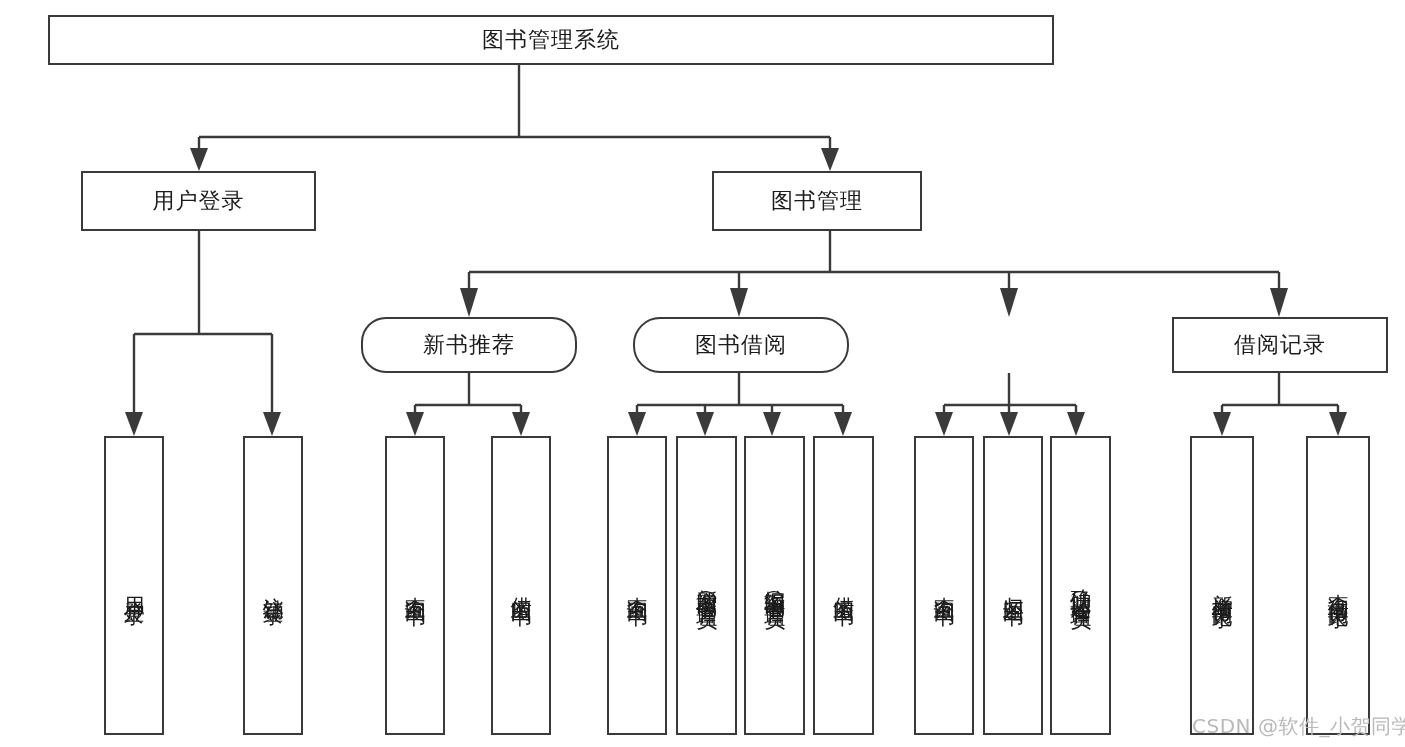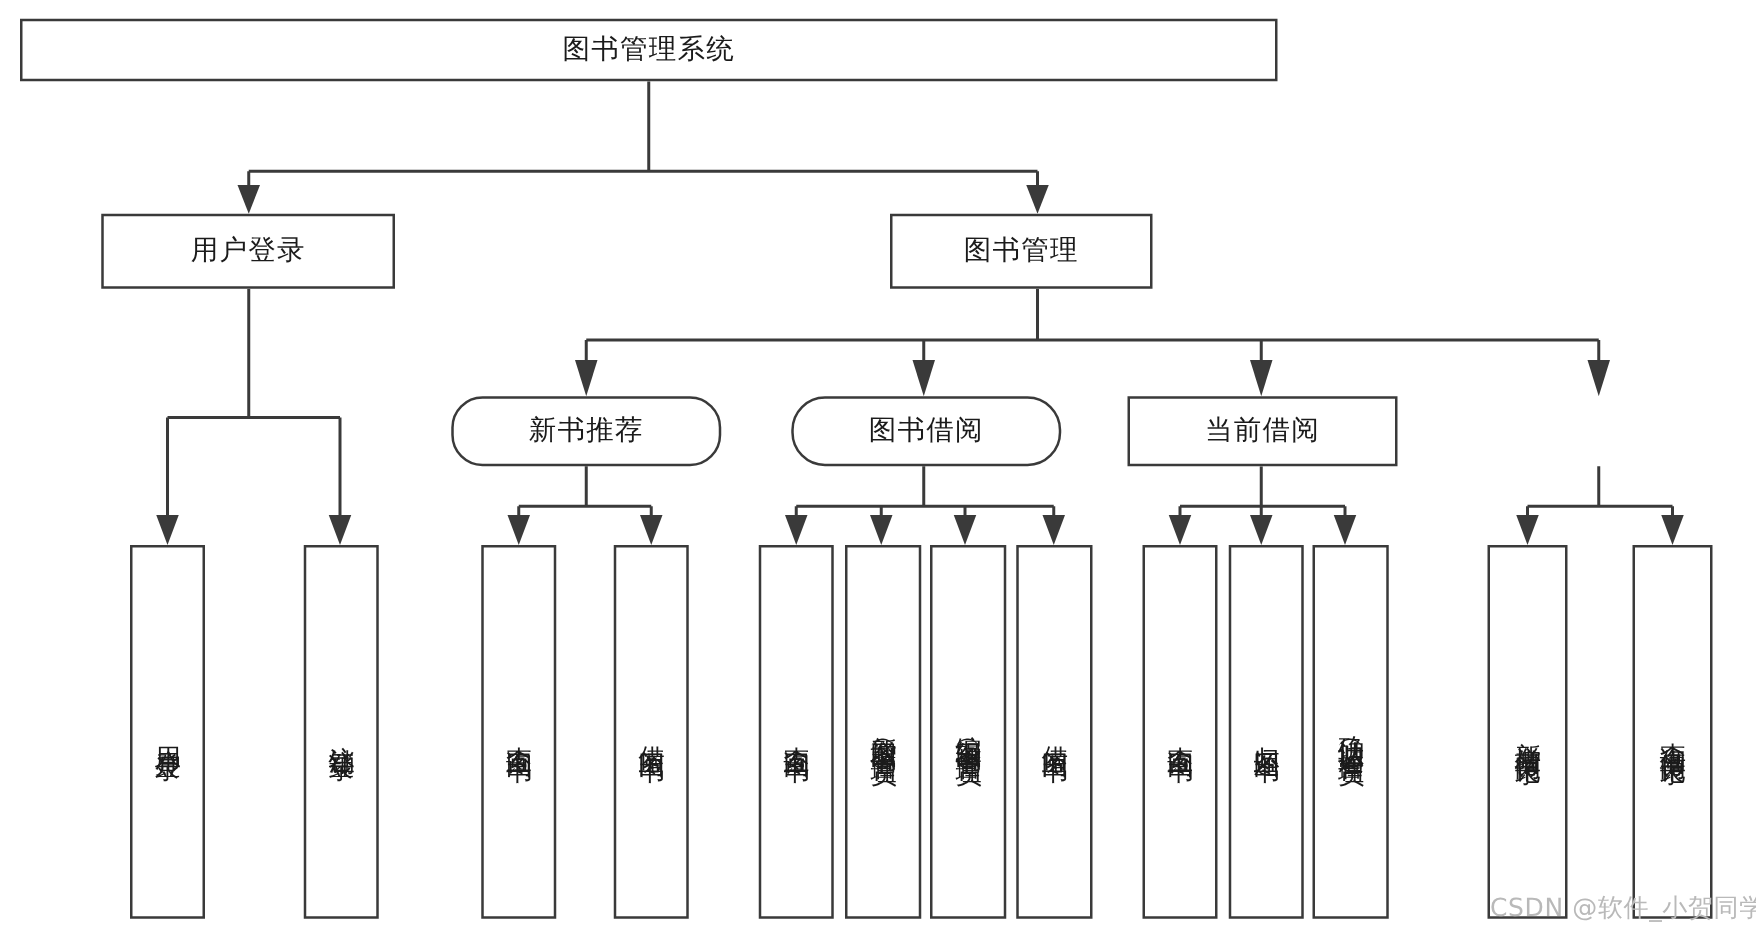--- a/index.html
+++ b/index.html
@@ -29,20 +29,21 @@
     justify-content: center;
     color: #1b1b1b;
   }
   .node.horiz {
     font-size: 22px;
     letter-spacing: 1px;
     line-height: 1.2;
   }
   .node.root {
     font-size: 22px;
+    margin-left: 32px;
   }
   
   .node.vert {
     font-size: 21px;
     line-height: 1.08;
     padding: 6px 2px;
   }
   .node.vert .vtext {
     writing-mode: vertical-rl;
     text-orientation: upright;
@@ -157,24 +158,24 @@
   </div>
 
   <div class="node horiz" style="left:361px; top:317px; width:216px; height:56px;border-radius:25px;">
     <span>新书推荐</span>
   </div>
 
   <div class="node horiz" style="left:633px; top:317px; width:216px; height:56px;border-radius:27px;">
     <span>图书借阅</span>
   </div>
 
-  <div class="node horiz" style="left:902px; top:317px; width:216px; height:56px;">
-    <span>当前借阅</span>
-  </div>
-
+
+  <div class="node horiz" style="left:1172px; top:317px; width:216px; height:56px;">
+    <span>借阅记录</span>
+  </div>
 
   <div class="node vert" style="left:104px; top:436px; width:60px; height:299px;">
     <span class="vtext">用户登录</span>
   </div>
 
   <div class="node vert" style="left:243px; top:436px; width:60px; height:299px;">
     <span class="vtext">注销登录</span>
   </div>
 
   <div class="node vert" style="left:385px; top:436px; width:60px; height:299px;">

